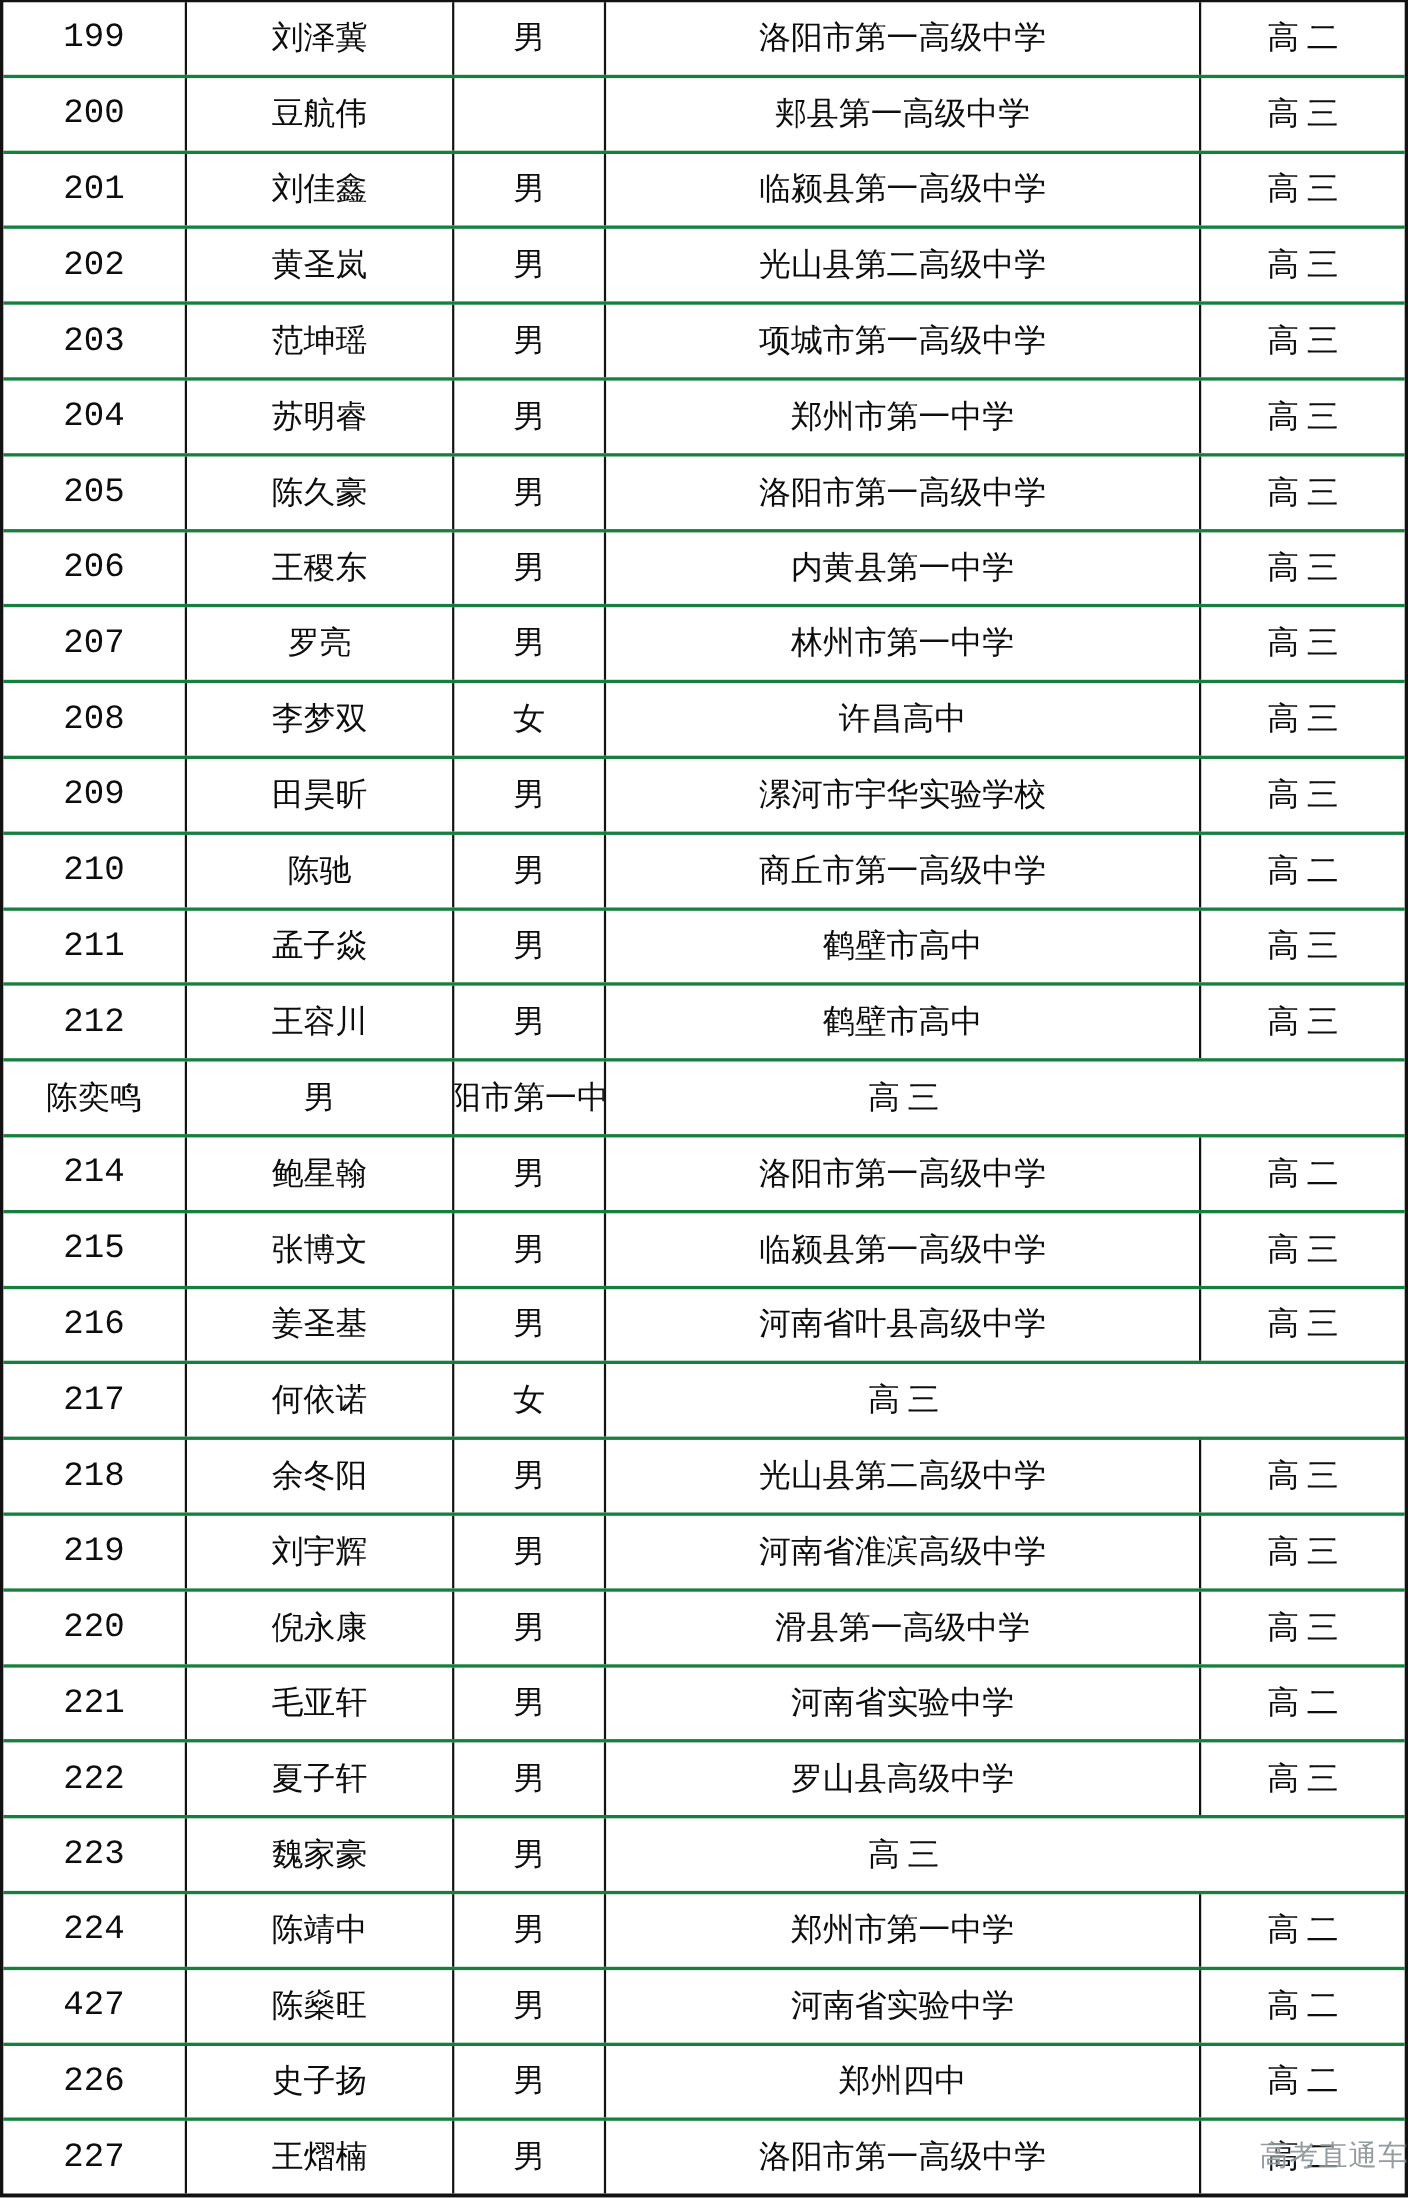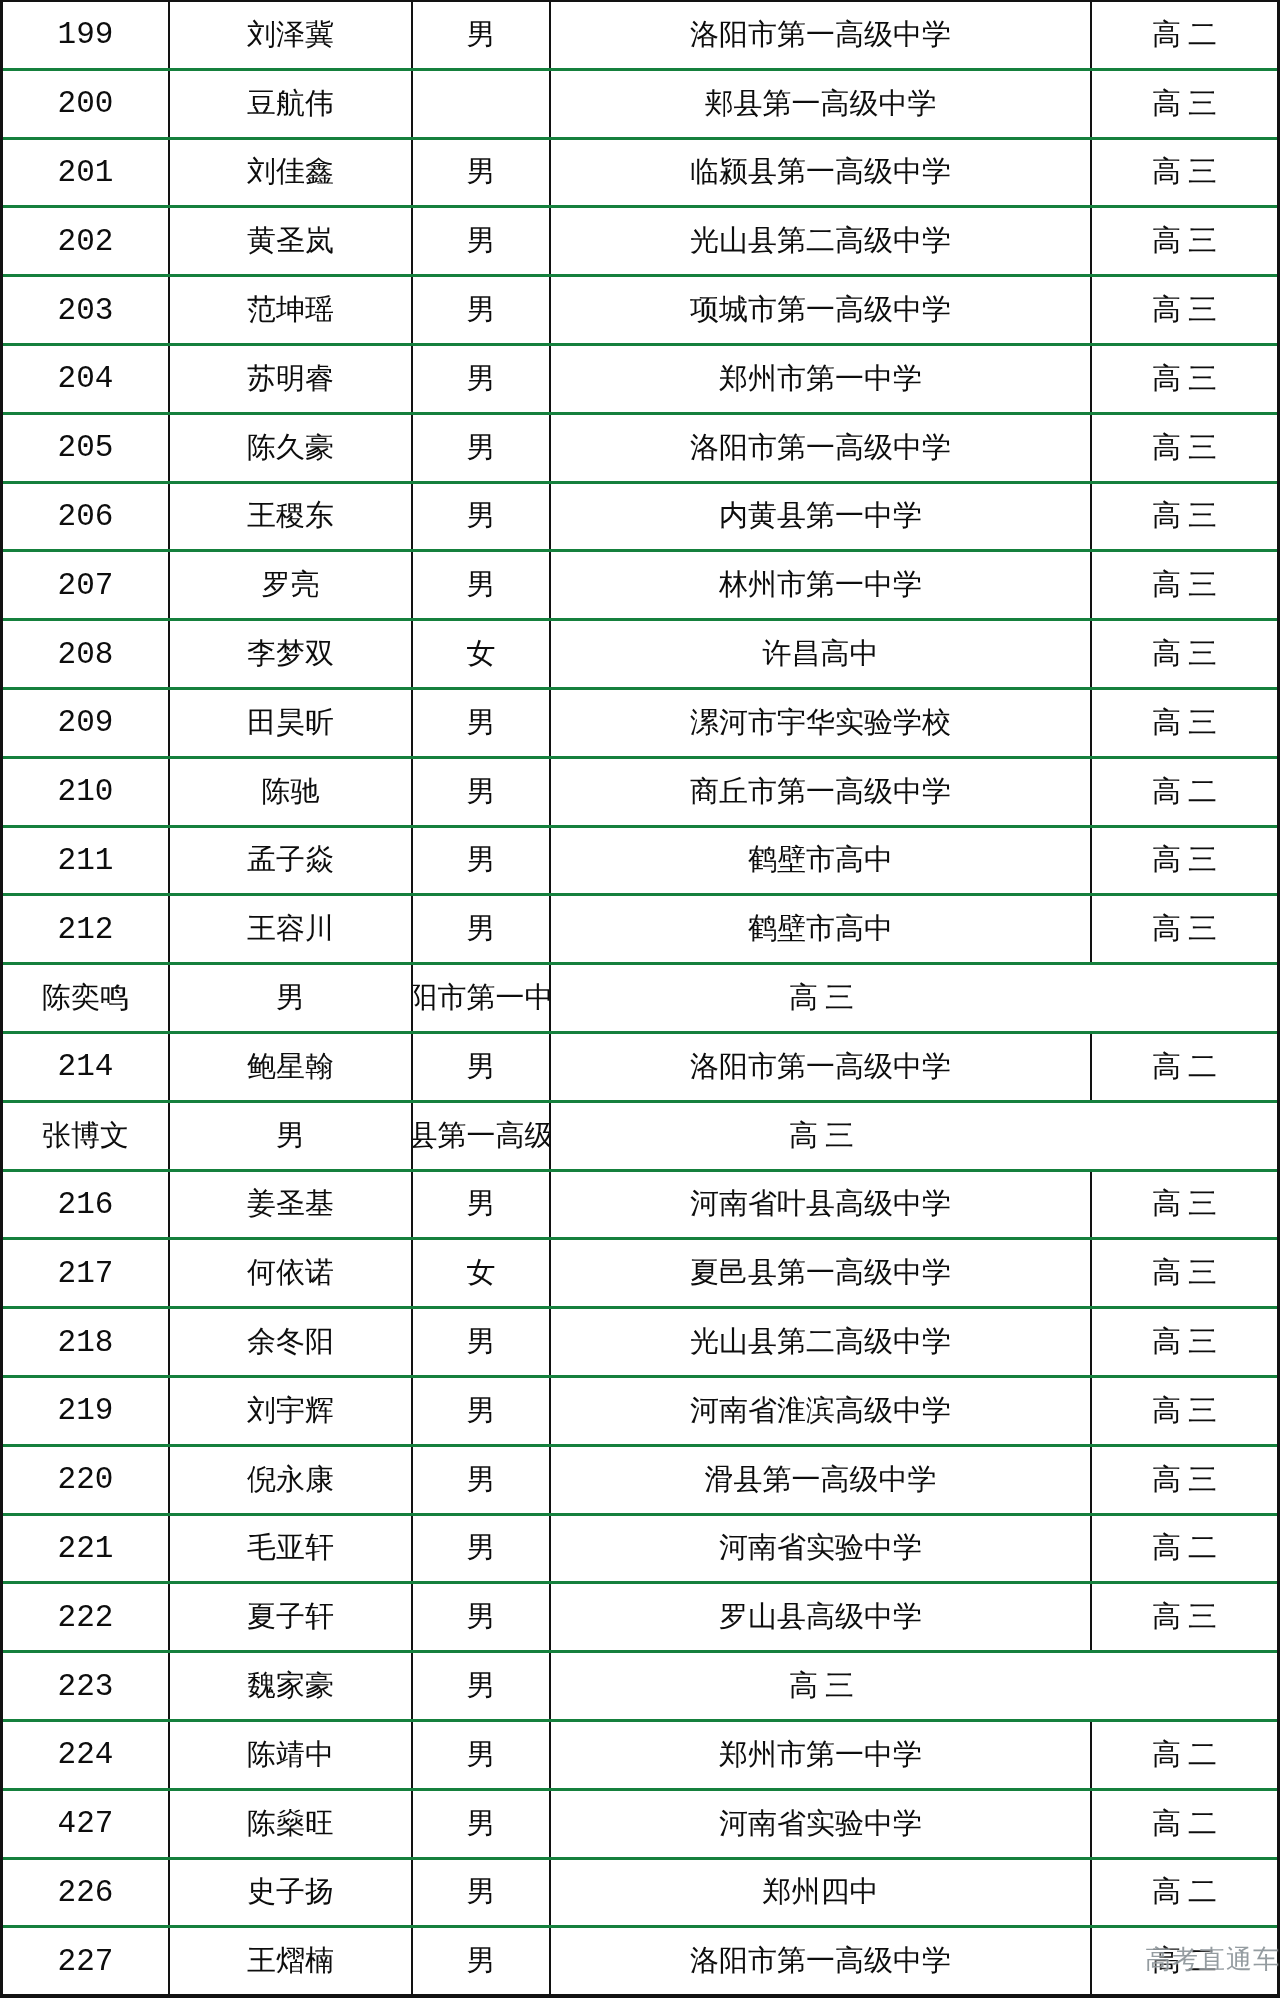--- a/index.html
+++ b/index.html
@@ -165,37 +165,37 @@
     <div class="cell c-grade">高三</div>
   </div>
       <div class="row">
     <div class="cell c-id">214</div>
     <div class="cell c-name">鲍星翰</div>
     <div class="cell c-gender">男</div>
     <div class="cell c-school">洛阳市第一高级中学</div>
     <div class="cell c-grade">高二</div>
   </div>
       <div class="row">
+    <div class="cell c-id">215</div>
     <div class="cell c-name">张博文</div>
     <div class="cell c-gender">男</div>
     <div class="cell c-school">临颍县第一高级中学</div>
     <div class="cell c-grade">高三</div>
   </div>
       <div class="row">
     <div class="cell c-id">216</div>
     <div class="cell c-name">姜圣基</div>
     <div class="cell c-gender">男</div>
     <div class="cell c-school">河南省叶县高级中学</div>
     <div class="cell c-grade">高三</div>
   </div>
       <div class="row">
     <div class="cell c-id">217</div>
     <div class="cell c-name">何依诺</div>
     <div class="cell c-gender">女</div>
-    <div class="cell c-school">夏邑县第一高级中学</div>
     <div class="cell c-grade">高三</div>
   </div>
       <div class="row">
     <div class="cell c-id">218</div>
     <div class="cell c-name">余冬阳</div>
     <div class="cell c-gender">男</div>
     <div class="cell c-school">光山县第二高级中学</div>
     <div class="cell c-grade">高三</div>
   </div>
       <div class="row">

